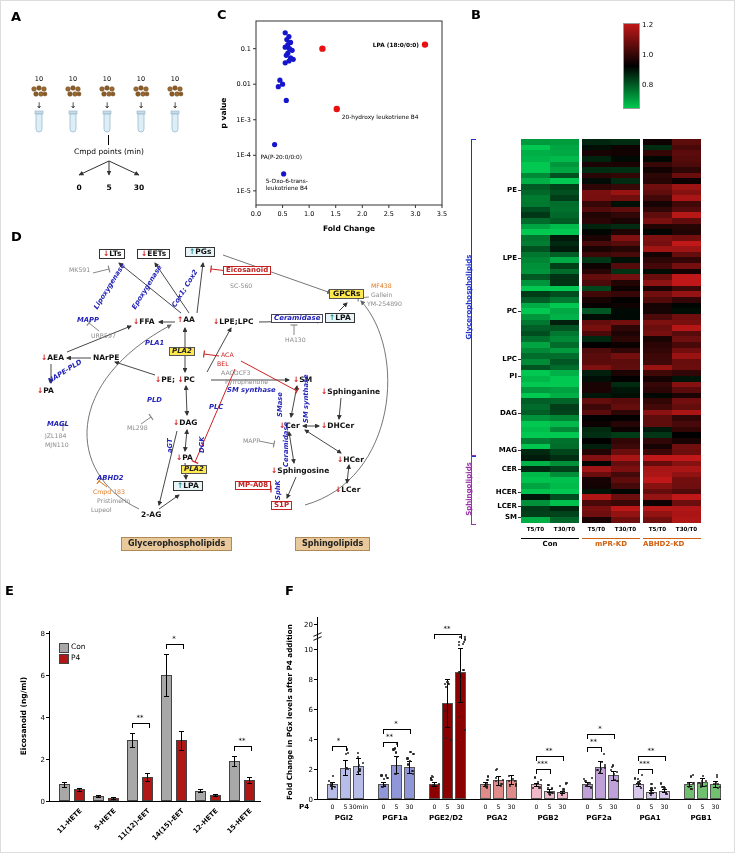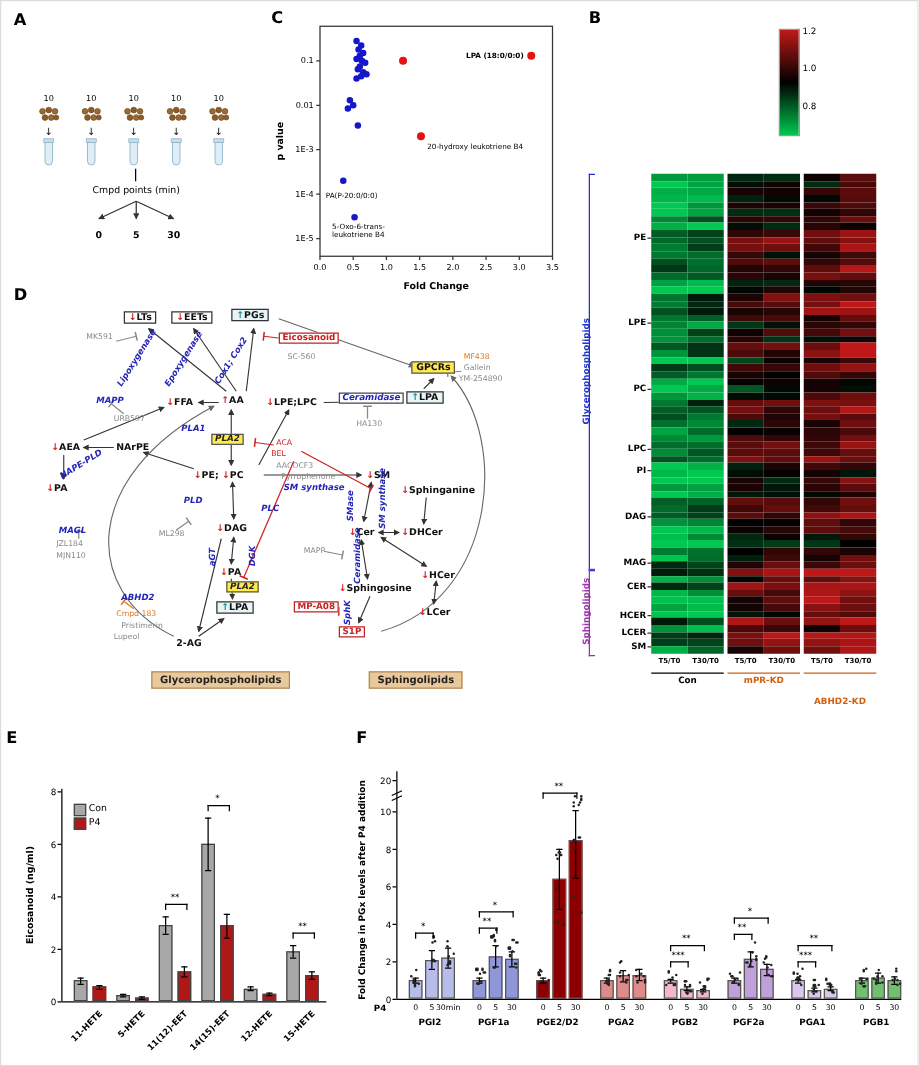--- a/index.html
+++ b/index.html
@@ -631,21 +631,21 @@
       <div style="position: absolute; left: 20px; top: 446.235px; width: 4px; height: 67.7647px; border-left: 1.5px solid rgb(153, 51, 170); border-top: 1.5px solid rgb(153, 51, 170); border-bottom: 1.5px solid rgb(153, 51, 170);"></div>
       <div style="position: absolute; left: 14px; top: 480.118px; font-size: 7px; font-weight: bold; color: rgb(153, 51, 170); transform: rotate(-90deg) translateX(-50%); transform-origin: 0px 0px; white-space: nowrap;">Sphingolipids</div>
       <div style="position: absolute; left: 70px; top: 517px; width: 29px; text-align: center; font-size: 5.6px; font-weight: bold;">T5/T0</div>
       <div style="position: absolute; left: 99px; top: 517px; width: 29px; text-align: center; font-size: 5.6px; font-weight: bold;">T30/T0</div>
       <div style="position: absolute; left: 131px; top: 517px; width: 29px; text-align: center; font-size: 5.6px; font-weight: bold;">T5/T0</div>
       <div style="position: absolute; left: 160px; top: 517px; width: 29px; text-align: center; font-size: 5.6px; font-weight: bold;">T30/T0</div>
       <div style="position: absolute; left: 192px; top: 517px; width: 29px; text-align: center; font-size: 5.6px; font-weight: bold;">T5/T0</div>
       <div style="position: absolute; left: 221px; top: 517px; width: 29px; text-align: center; font-size: 5.6px; font-weight: bold;">T30/T0</div>
       <div style="position: absolute; left: 70px; top: 529px; width: 58px; text-align: center; font-size: 7px; font-weight: bold; color: rgb(0, 0, 0); border-top: 1px solid rgb(0, 0, 0); padding-top: 1px;">Con</div>
       <div style="position: absolute; left: 131px; top: 529px; width: 58px; text-align: center; font-size: 7px; font-weight: bold; color: rgb(208, 96, 16); border-top: 1px solid rgb(208, 96, 16); padding-top: 1px;">mPR-KD</div>
-      <div style="position: absolute; left: 192px; top: 529px; width: 58px; text-align: center; font-size: 7px; font-weight: bold; color: rgb(208, 96, 16); border-top: 1px solid rgb(208, 96, 16); padding-top: 18px;">ABHD2-KD</div>
+      <div style="position: absolute; left: 192px; top: 529px; width: 58px; font-size: 7px; font-weight: bold; color: rgb(208, 96, 16); border-top: 1px solid rgb(208, 96, 16); padding-top: 1px;">ABHD2-KD</div>
     </div>
 
   <div class="abs" id="panel-d" style="left:8px;top:240px;width:440px;height:330px;">
     <svg id="pd-edges" width="440" height="330" style="position:absolute;left:0;top:0;">
         <defs>
           <marker id="mA" viewBox="0 0 10 10" refX="8" refY="5" markerWidth="5.5" markerHeight="5.5" orient="auto-start-reverse">
             <path d="M0,0L10,5L0,10z" fill="#333"></path>
           </marker>
           <marker id="mG" viewBox="0 0 10 10" refX="8" refY="5" markerWidth="5.5" markerHeight="5.5" orient="auto-start-reverse">
             <path d="M0,0L10,5L0,10z" fill="#666"></path>

